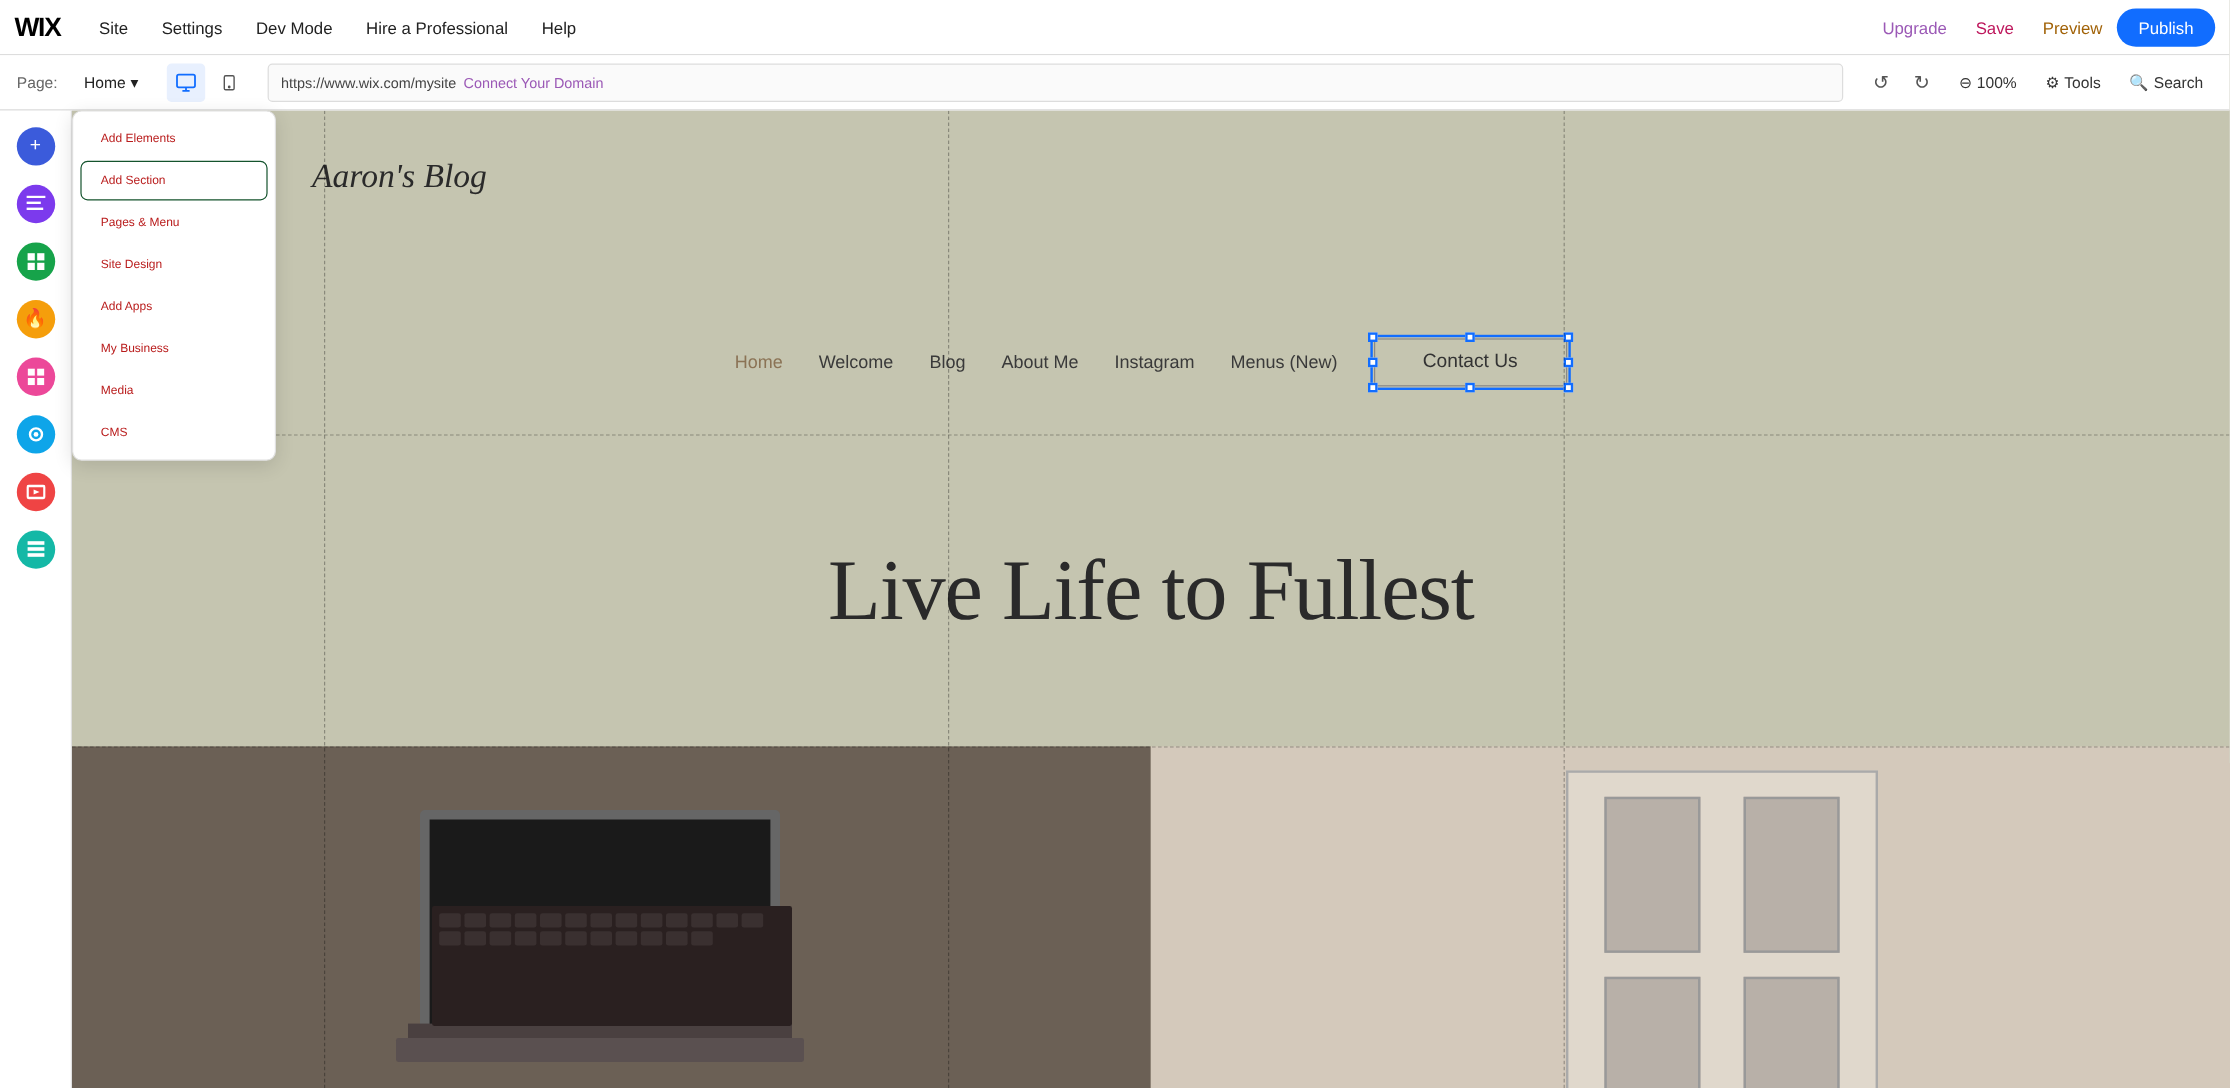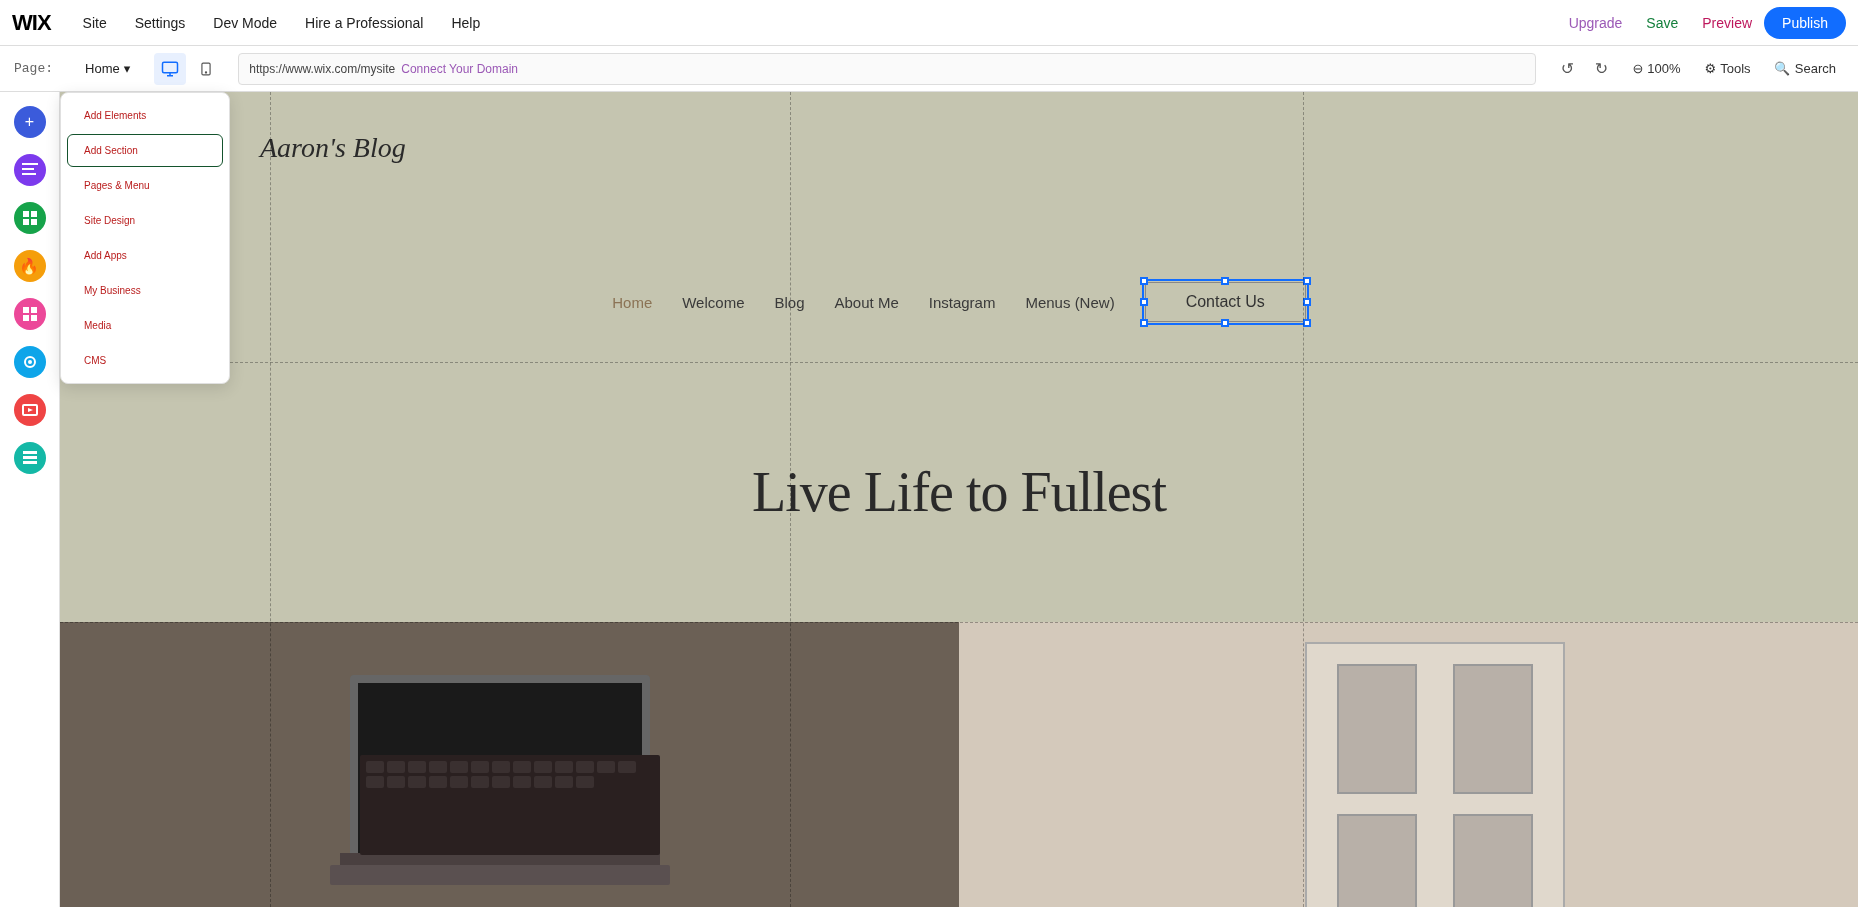--- a/index.html
+++ b/index.html
@@ -34,27 +34,27 @@
       align-items: center;
     }
     .top-nav-spacer { flex: 1; }
     .upgrade-btn {
       color: #9b59b6;
       font-size: 14px;
       cursor: pointer;
       padding: 0 12px;
     }
     .save-btn {
-      color: #15803d;
+      color: #be185d;
       font-size: 14px;
       cursor: pointer;
       padding: 0 12px;
     }
     .preview-btn {
-      color: #be185d;
+      color: #a16207;
       font-size: 14px;
       cursor: pointer;
       padding: 0 12px;
     }
     .publish-btn {
       background: #116dff;
       color: #fff;
       border: none;
       border-radius: 20px;
       padding: 8px 18px;
@@ -71,22 +71,21 @@
       background: #fff;
       border-bottom: 1px solid #ddd;
       padding: 0 14px;
       gap: 8px;
       position: relative;
       z-index: 100;
     }
     .page-label {
       font-size: 13px;
       color: #666;
-      margin-right: 16px;
-      font-family: Liberation Mono, monospace;
+      margin-right: 6px;
     }
     .page-selector {
       display: flex;
       align-items: center;
       gap: 4px;
       font-size: 13px;
       color: #222;
       cursor: pointer;
       padding: 4px 8px;
       border-radius: 4px;
@@ -332,21 +331,21 @@
       right: 0;
       height: 260px;
       background: #c5c5b0;
       display: flex;
       align-items: center;
       justify-content: center;
       z-index: 5;
     }
     .hero-text {
       font-family: Georgia, 'Times New Roman', serif;
-      font-size: 56px;
+      font-size: 72px;
       color: #2a2a2a;
       font-weight: 400;
       letter-spacing: -1px;
     }
 
     
     .site-photos {
       position: absolute;
       top: 530px;
       left: 0;

